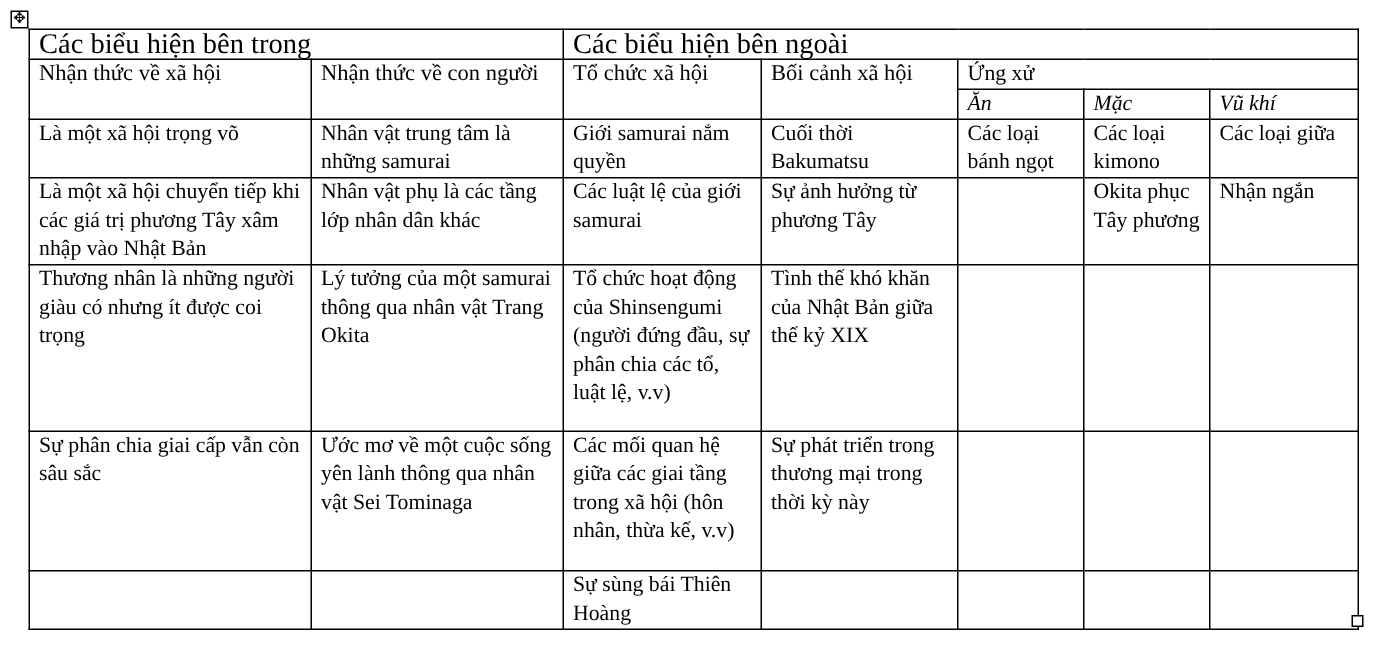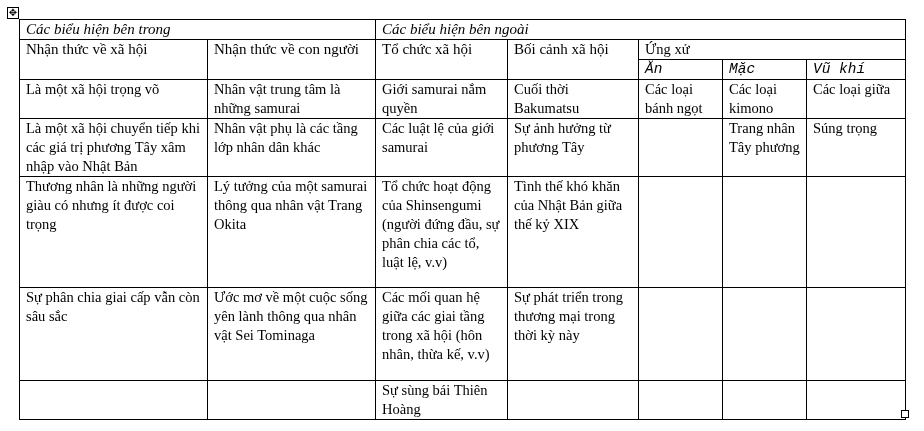--- a/index.html
+++ b/index.html
@@ -7,24 +7,24 @@
          font-family:"Liberation Serif", "DejaVu Serif", serif; color:#000; }
   .move-handle { position:absolute; left:7px; top:7px; width:10px; height:10px;
          border:1px solid #000; background:#fff; font-size:10px; line-height:10px;
          text-align:center; font-family:"DejaVu Sans", sans-serif; }
   .resize-handle { position:absolute; left:901px; top:410px; width:6px; height:6px;
          border:1px solid #000; background:#fff; }
   table.doc { position:absolute; left:19px; top:19px; border-collapse:collapse;
          table-layout:fixed; width:886px; font-size:14.5px; line-height:19px; }
   table.doc td, table.doc th { border:1px solid #000; vertical-align:top;
          padding:0 6px; font-weight:normal; text-align:left; }
-  th.group { font-style:italic; font-weight:bold; text-align:center; font-size:15px;
+  th.group { font-weight:bold; text-align:center; font-size:19px;
          height:18px; padding:0; }
   th.col { font-weight:bold; text-align:center; vertical-align:middle; font-size:15px;margin-top:42px; }
-  th.sub { font-style:italic; text-align:center; padding:0; height:17px;font-family:Liberation Mono, monospace; }
+  th.sub { font-style:italic; text-align:center; padding:0; height:17px; }
   th.behav { font-weight:bold; text-align:center; padding:0; height:17px; }
   tr.r1 td { height:37px; }
   tr.r2 td { height:57px; }
   tr.r3 td { height:110px; }
   tr.r4 td { height:92px; }
   tr.r5 td { height:37px; }
 </style>
 </head>
 <body>
 
@@ -65,22 +65,22 @@
     <td>Các loại bánh ngọt</td>
     <td>Các loại kimono</td>
     <td>Các loại giữa</td>
   </tr>
   <tr class="r2">
     <td>Là một xã hội chuyển tiếp khi các giá trị phương Tây xâm nhập vào Nhật Bản</td>
     <td>Nhân vật phụ là các tầng lớp nhân dân khác</td>
     <td>Các luật lệ của giới samurai</td>
     <td>Sự ảnh hưởng từ phương Tây</td>
     <td></td>
-    <td>Trang nhân Tây phương</td>
-    <td>Súng trọng</td>
+    <td>Okita phục Tây phương</td>
+    <td>Nhận ngắn</td>
   </tr>
   <tr class="r3">
     <td>Thương nhân là những người giàu có nhưng ít được coi trọng</td>
     <td>Lý tưởng của một samurai thông qua nhân vật Trang Okita</td>
     <td>Tổ chức hoạt động của Shinsengumi (người đứng đầu, sự phân chia các tổ, luật lệ, v.v)</td>
     <td>Tình thế khó khăn của Nhật Bản giữa thế kỷ XIX</td>
     <td></td>
     <td></td>
     <td></td>
   </tr>

